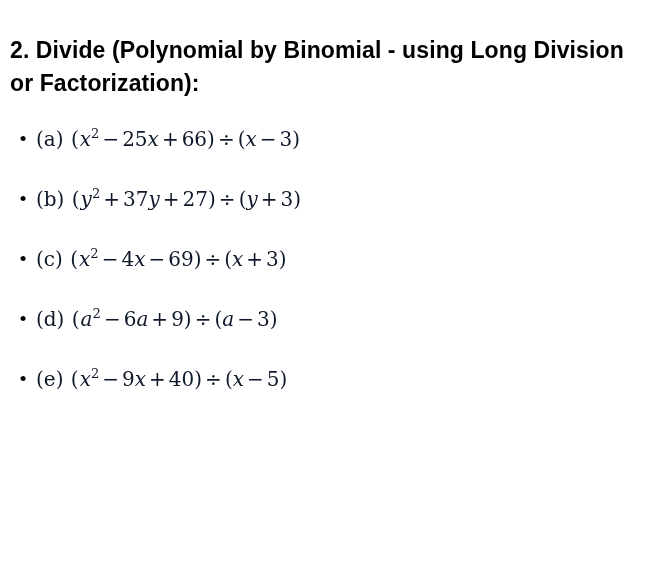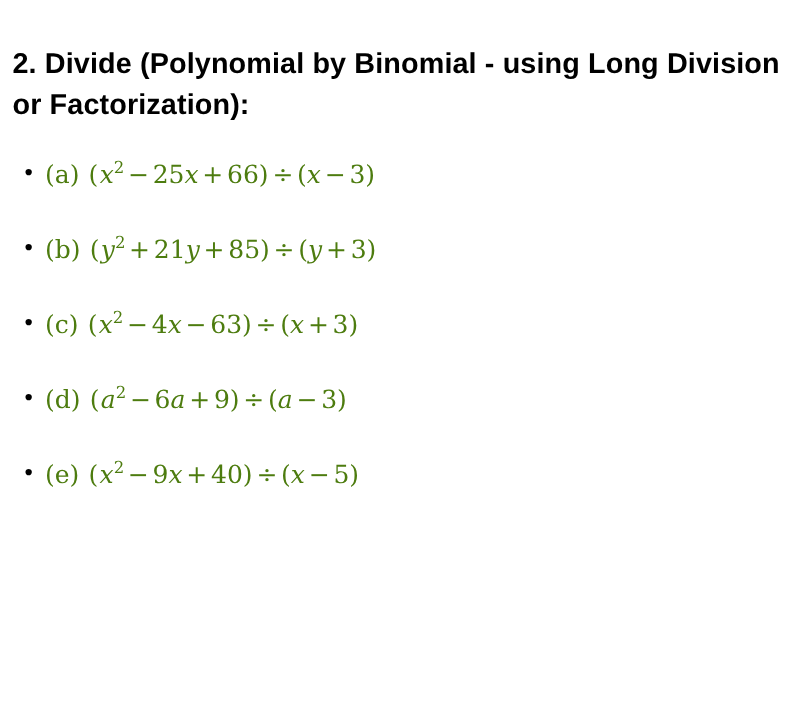--- a/index.html
+++ b/index.html
@@ -44,21 +44,21 @@
     text-align: center;
     font-size: 19px;
     line-height: 28px;
     color: #000000;
   }
   .expr {
     flex: 1 1 auto;
     font-family: "DejaVu Serif", serif;
     font-size: 20px;
     line-height: 28px;
-    color: #4d7c0f;
+    color: #0f172a;
     white-space: nowrap;
   }
   .var {
     font-style: italic;
   }
   sup {
     font-size: 0.66em;
     vertical-align: super;
     line-height: 0;
   }
@@ -83,29 +83,29 @@
       <span class="expr">
         <span>(a)</span>
         <span class="thin">(</span><span class="var">x</span><sup>2</sup><span class="op">−</span><span>25</span><span class="var">x</span><span class="op">+</span><span>66</span><span>)</span><span class="op">÷</span><span>(</span><span class="var">x</span><span class="op">−</span><span>3</span><span>)</span>
       </span>
     </li>
 
     <li class="item">
       <span class="bullet">•</span>
       <span class="expr">
         <span>(b)</span>
-        <span class="thin">(</span><span class="var">y</span><sup>2</sup><span class="op">+</span><span>21</span><span class="var">y</span><span class="op">+</span><span>85</span><span>)</span><span class="op">÷</span><span>(</span><span class="var">y</span><span class="op">+</span><span>3</span><span>)</span>
+        <span class="thin">(</span><span class="var">y</span><sup>2</sup><span class="op">+</span><span>37</span><span class="var">y</span><span class="op">+</span><span>27</span><span>)</span><span class="op">÷</span><span>(</span><span class="var">y</span><span class="op">+</span><span>3</span><span>)</span>
       </span>
     </li>
 
     <li class="item">
       <span class="bullet">•</span>
       <span class="expr">
         <span>(c)</span>
-        <span class="thin">(</span><span class="var">x</span><sup>2</sup><span class="op">−</span><span>4</span><span class="var">x</span><span class="op">−</span><span>63</span><span>)</span><span class="op">÷</span><span>(</span><span class="var">x</span><span class="op">+</span><span>3</span><span>)</span>
+        <span class="thin">(</span><span class="var">x</span><sup>2</sup><span class="op">−</span><span>4</span><span class="var">x</span><span class="op">−</span><span>69</span><span>)</span><span class="op">÷</span><span>(</span><span class="var">x</span><span class="op">+</span><span>3</span><span>)</span>
       </span>
     </li>
 
     <li class="item">
       <span class="bullet">•</span>
       <span class="expr">
         <span>(d)</span>
         <span class="thin">(</span><span class="var">a</span><sup>2</sup><span class="op">−</span><span>6</span><span class="var">a</span><span class="op">+</span><span>9</span><span>)</span><span class="op">÷</span><span>(</span><span class="var">a</span><span class="op">−</span><span>3</span><span>)</span>
       </span>
     </li>

